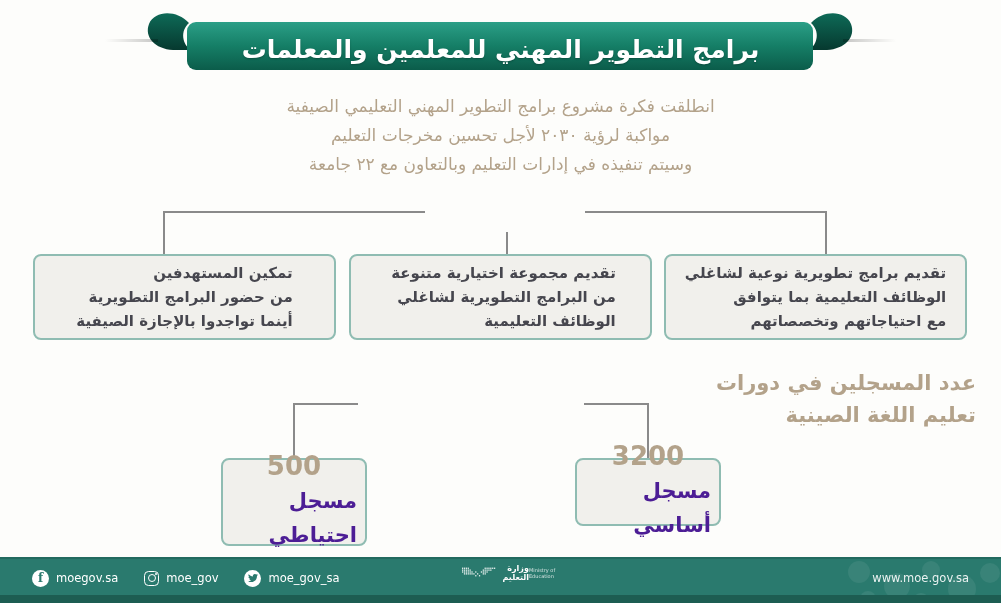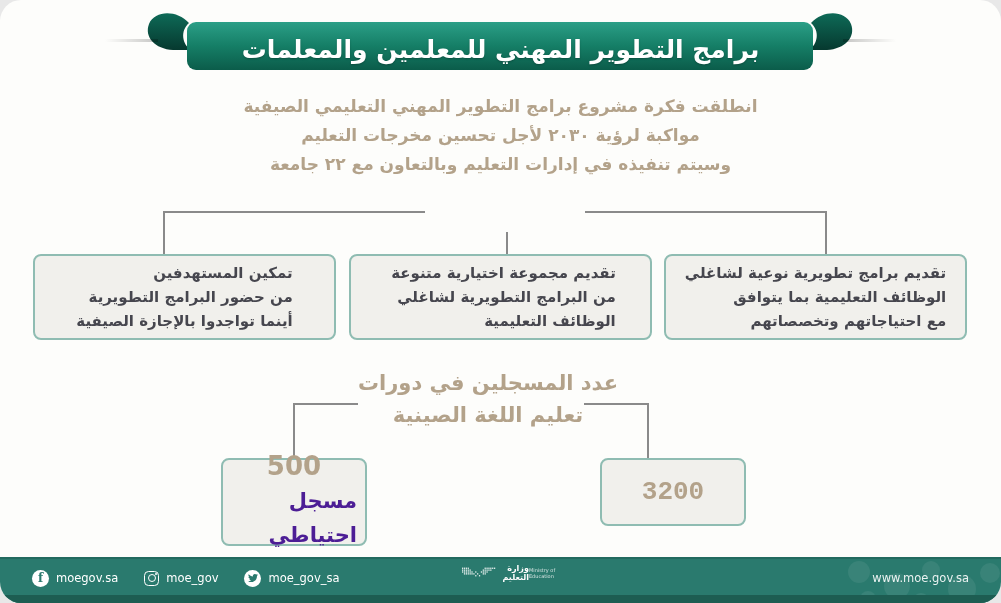--- a/index.html
+++ b/index.html
@@ -1,19 +1,19 @@
 <!DOCTYPE html>
 <html lang="ar"><head>
 <meta charset="utf-8">
 <style>
   * { margin:0; padding:0; box-sizing:border-box; }
   body { background:#e8e8e8; font-family:"DejaVu Sans","Liberation Sans",sans-serif; }
   .canvas {
     position:relative; width:1001px; height:603px; margin:0 auto;
-    background:#fdfdfb; overflow:hidden;border-radius:21px;
+    background:#fdfdfb; overflow:hidden;
   }
   .prewrap { white-space:pre-line; }
 
   
   .ribbon-wrap { position:absolute; left:143px; top:10px; width:714px; height:66px; }
   .ribbon-title {
     position:absolute; left:190px; right:190px; top:30px; height:38px;
     display:flex; align-items:center; justify-content:center;
     color:#ffffff; font-size:25px; font-weight:bold; direction:rtl;
     text-shadow:0 1px 2px rgba(0,0,0,0.25); z-index:3;
@@ -21,21 +21,21 @@
   .shadow-line-left, .shadow-line-right {
     position:absolute; top:39px; width:53px; height:3px; z-index:1;
   }
   .shadow-line-left  { left:105px; background:linear-gradient(90deg, rgba(0,0,0,0), rgba(0,0,0,0.22)); }
   .shadow-line-right { left:843px; background:linear-gradient(270deg, rgba(0,0,0,0), rgba(0,0,0,0.22)); }
 
   
   .intro {
     position:absolute; left:0; right:0; top:92px;
     text-align:center; direction:rtl;
-    color:#b3a28a; font-size:17px; font-weight:bold; line-height:1.72;
+    color:#b3a28a; font-size:17px; font-weight:normal; line-height:1.72;
   }
 
   
   .obj-heading {
     position:absolute; left:0; right:0; top:193px;
     text-align:center; direction:rtl;
     color:#b3a28a; font-size:27px; font-weight:bold;
   }
   .hline { position:absolute; height:2px; background:#8a8a8a; }
   .vline { position:absolute; width:2px;  background:#8a8a8a; }
@@ -50,31 +50,31 @@
     display:flex; align-items:center; justify-content:center; 
     direction:rtl; color:#46464e; font-size:15px; font-weight:bold; line-height:1.62;
   }
   .obj-box-left   { left:33px;  top:254px; width:303px; height:86px; }
   .obj-box-middle { left:349px; top:254px; width:303px; height:86px;padding-left:6px; }
   .obj-box-right  { left:664px; top:254px; width:303px; height:86px; }
 
   
   .reg-heading {
     position:absolute; left:0; right:25px; top:368px;
-    text-align:center; direction:rtl;
+    text-align:right; direction:rtl;
     color:#b3a28a; font-size:21px; font-weight:bold; line-height:1.5;
   }
   .reg-hline-left  { left:293px; top:403px; width:65px; }
   .reg-hline-right { left:584px; top:403px; width:65px; }
   .reg-vline-left  { left:293px; top:403px; height:56px; }
   .reg-vline-right { left:647px; top:403px; height:56px; }
 
   .stat-box { flex-direction:column; padding:6px 8px; }
   .stat-box-left  { left:221px; top:458px; width:146px; height:88px; }
-  .stat-box-right { left:600px; top:458px; width:146px; height:68px;font-family:Liberation Mono, monospace; }
+  .stat-box-right { left:575px; top:458px; width:146px; height:68px; }
   .stat-value { color:#b3a28a; font-size:26px; font-weight:bold; line-height:1.1; }
   .stat-label { color:#4c1d95; font-size:21px; font-weight:bold; margin-top:3px; direction:rtl; }
 
   
   .footer {
     position:absolute; left:0; right:0; top:557px; height:46px;
     background:#2a7a6e; border-top:2px solid #226a5f;
   }
   .footer-strip { position:absolute; left:0; right:0; bottom:0; height:8px; background:#1d5d52; }
   .footer-row {
@@ -161,20 +161,21 @@
   <div class="hline reg-hline-right"></div>
   <div class="vline reg-vline-left"></div>
   <div class="vline reg-vline-right"></div>
 
   <div class="info-box stat-box stat-box-left">
     <div class="stat-value">500</div>
     <div class="stat-label">مسجل احتياطي</div>
   </div>
   <div class="info-box stat-box stat-box-right">
     <div class="stat-value">3200</div>
+    <div class="stat-label">مسجل أساسي</div>
   </div>
 
   <div class="footer">
     <div class="footer-row">
       <div class="social-group">
         <div class="social-item">
           <span class="icon-circle">f</span>
           <span>moegov.sa</span>
         </div>
         <div class="social-item">

